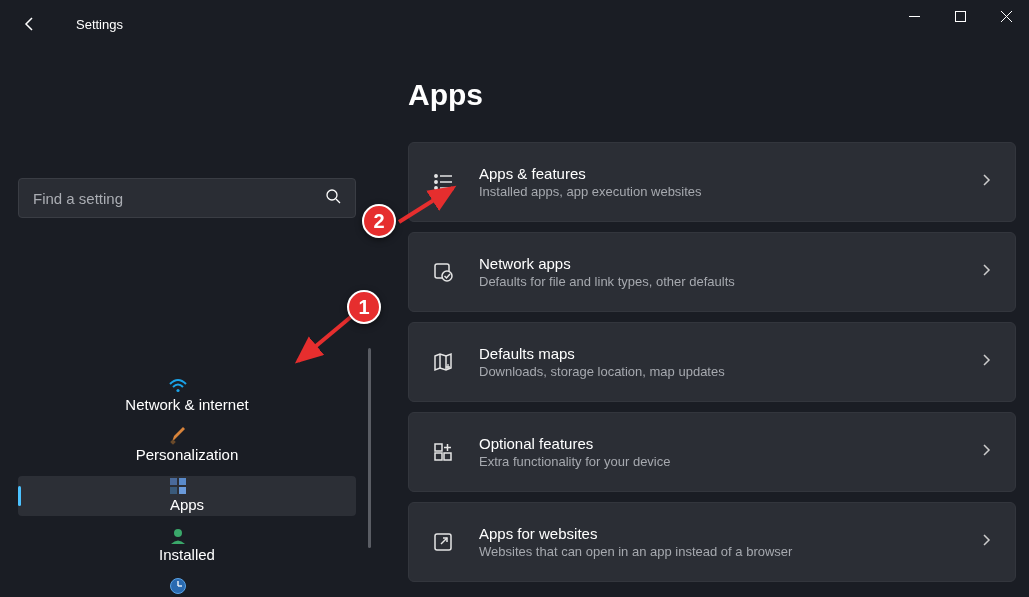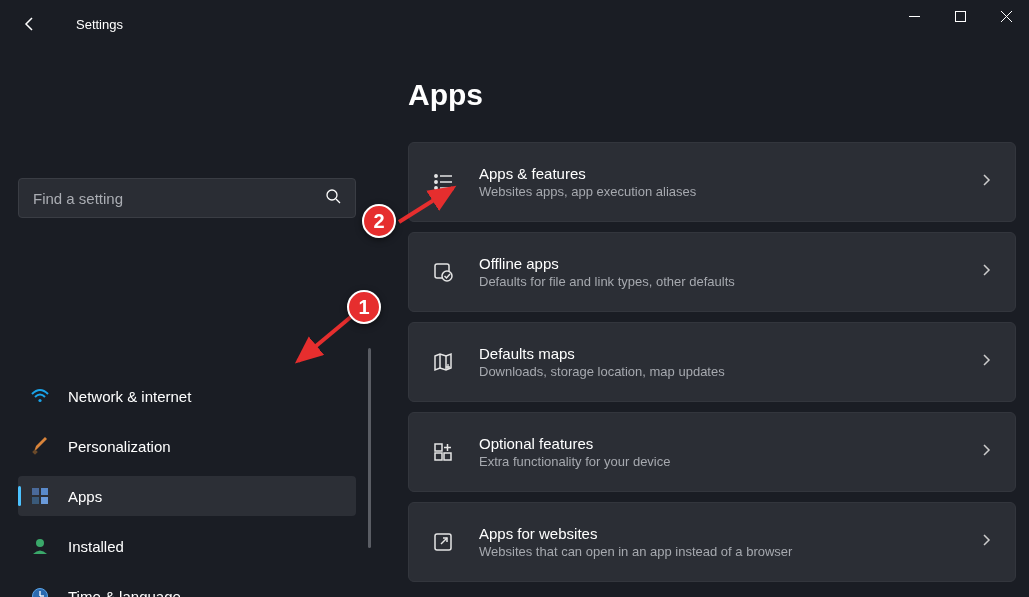--- a/index.html
+++ b/index.html
@@ -74,20 +74,21 @@
       height: 40px;
       border-radius: 4px;
       display: flex;
       align-items: center;
       padding: 0 12px;
       margin-bottom: 10px;
       cursor: pointer;
       font-size: 15px;
       position: relative;
       width: 338px;
+      flex-direction: column;
     }
     .nav-item.active {
       background: #2c2f36;
     }
     .nav-item.active::before {
       content: '';
       position: absolute;
       left: 0; top: 10px;
       width: 3px; height: 20px;
       background: #4cc2ff;
@@ -264,39 +265,39 @@
               <circle cx="4" cy="5" r="1.2" fill="#e5e5e5"></circle>
               <line x1="8" y1="5" x2="20" y2="5"></line>
               <circle cx="4" cy="11" r="1.2" fill="#e5e5e5"></circle>
               <line x1="8" y1="11" x2="20" y2="11"></line>
               <circle cx="4" cy="17" r="1.2" fill="#e5e5e5"></circle>
               <line x1="8" y1="17" x2="20" y2="17"></line>
             </svg>
         </span>
         <div class="card-body">
           <div class="card-title">Apps &amp; features</div>
-          <div class="card-sub">Websites apps, app execution aliases</div>
+          <div class="card-sub">Installed apps, app execution websites</div>
         </div>
         <span class="card-chevron">
           <svg width="14" height="14" viewBox="0 0 14 14">
               <path d="M5 2 L10 7 L5 12" stroke="#ccc" stroke-width="1.5" fill="none"></path>
             </svg>
         </span>
       </div>
 
       <div class="card">
         <span class="card-icon">
           <svg width="22" height="22" viewBox="0 0 22 22" stroke="#e5e5e5" stroke-width="1.5" fill="none">
               <rect x="3" y="3" width="14" height="14" rx="2"></rect>
               <circle cx="15" cy="15" r="5" fill="#2b2e35"></circle>
               <path d="M12.5 15 L14.5 17 L18 13" stroke="#e5e5e5"></path>
             </svg>
         </span>
         <div class="card-body">
-          <div class="card-title">Offline apps</div>
+          <div class="card-title">Network apps</div>
           <div class="card-sub">Defaults for file and link types, other defaults</div>
         </div>
         <span class="card-chevron">
           <svg width="14" height="14" viewBox="0 0 14 14">
               <path d="M5 2 L10 7 L5 12" stroke="#ccc" stroke-width="1.5" fill="none"></path>
             </svg>
         </span>
       </div>
 
       <div class="card">

